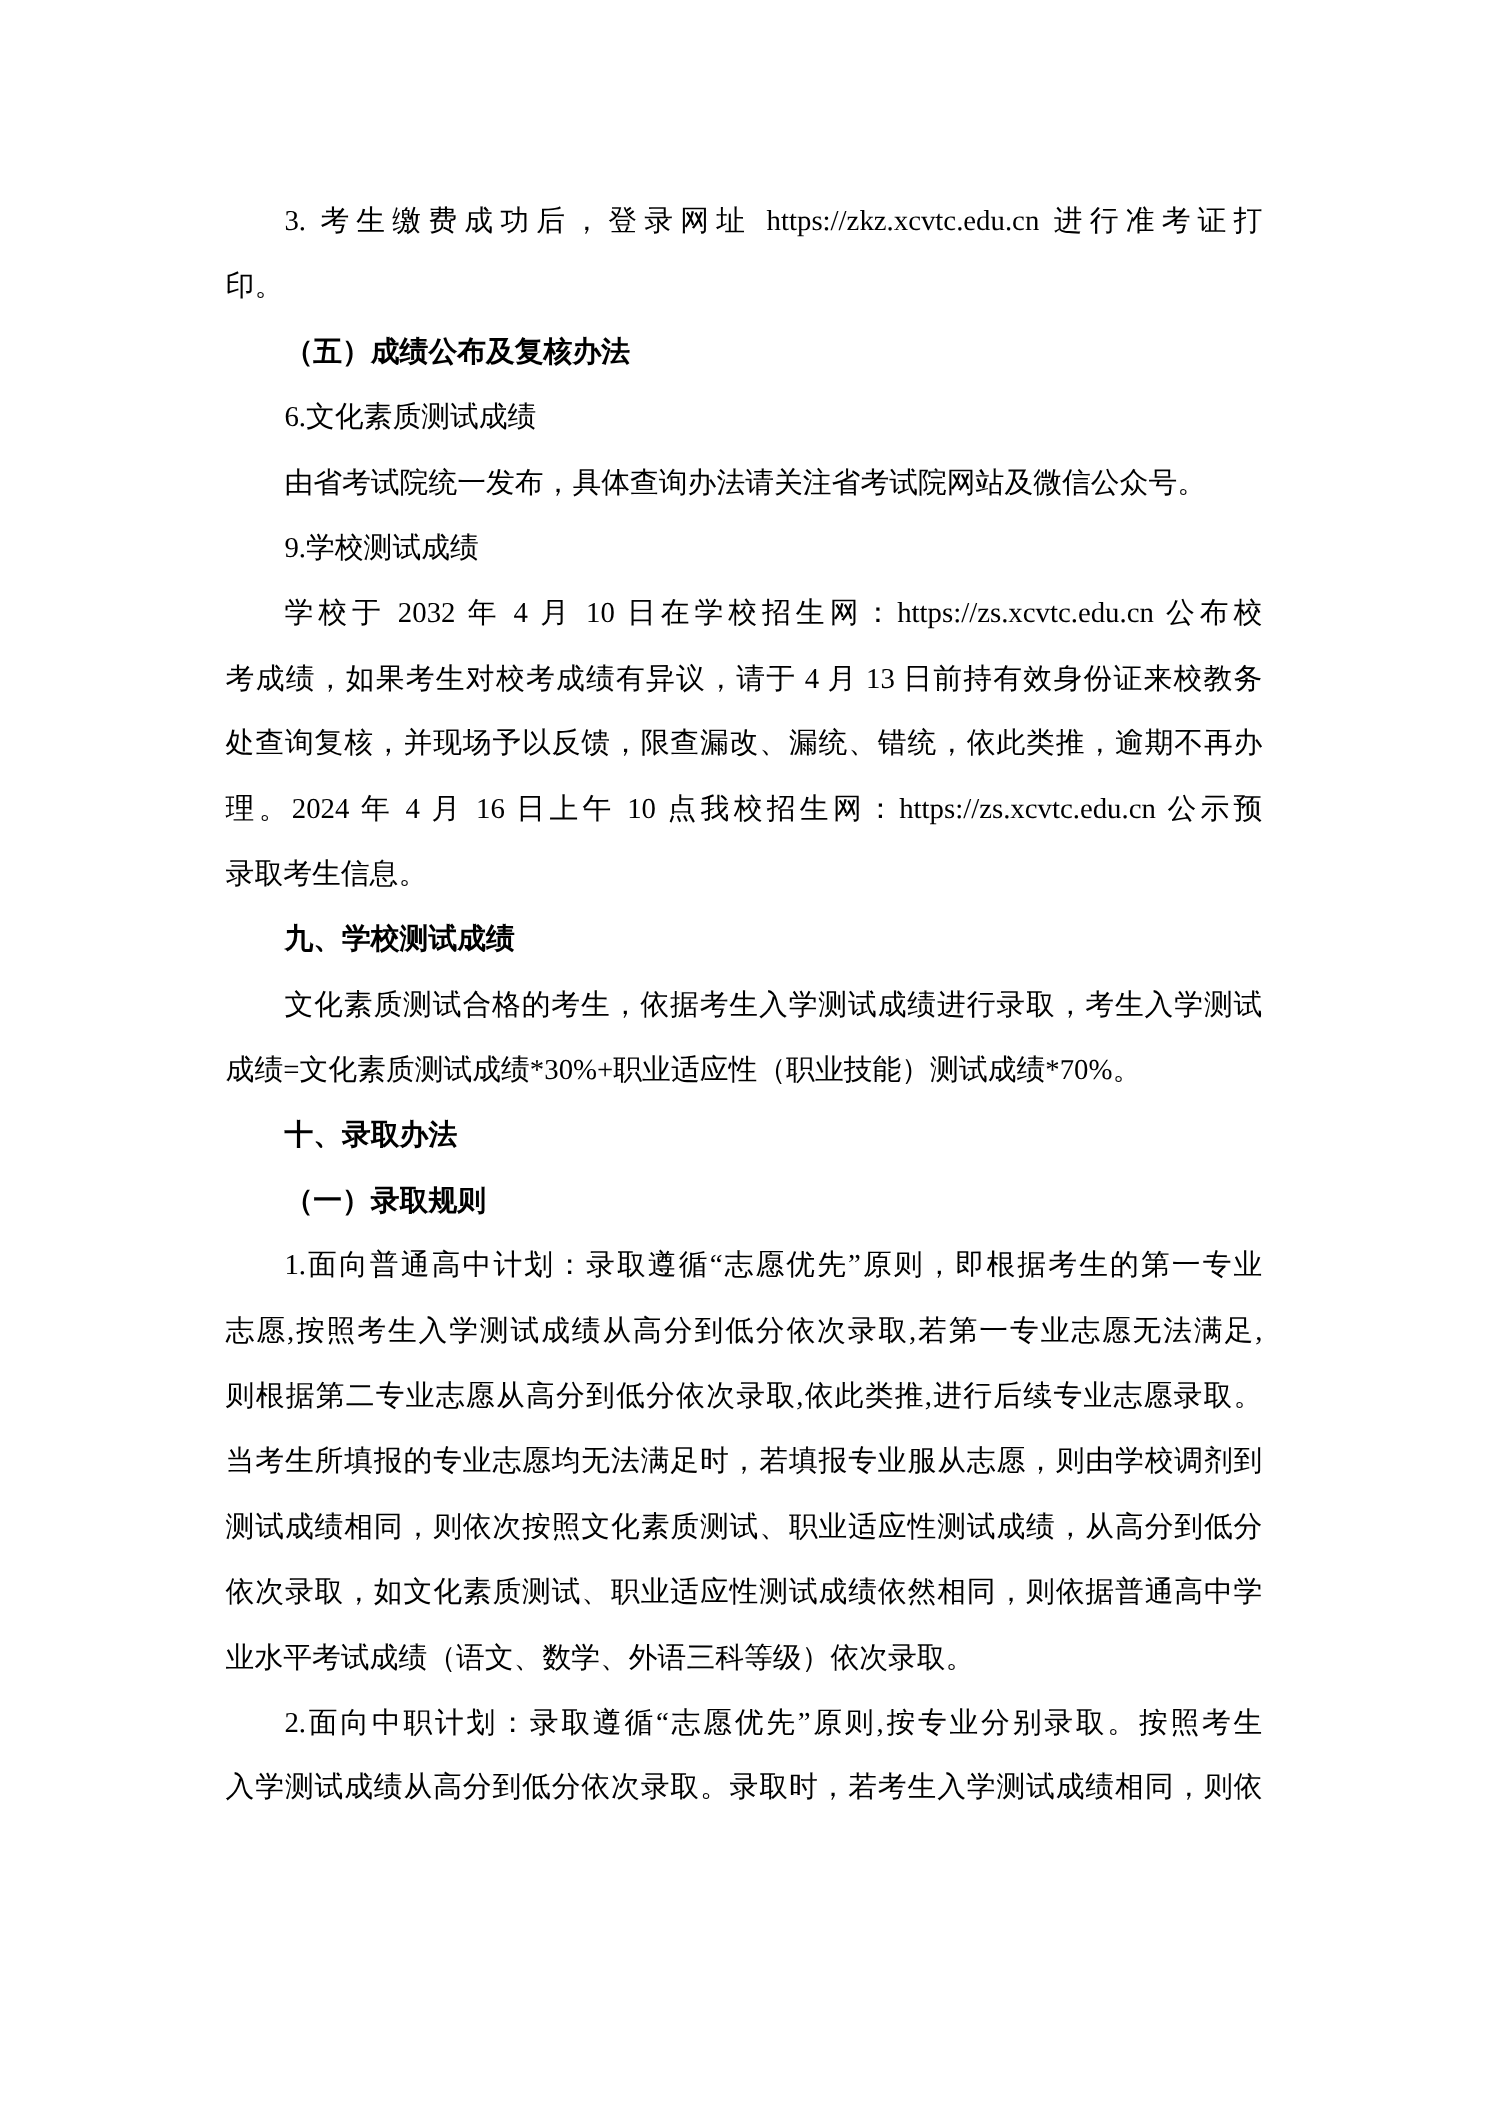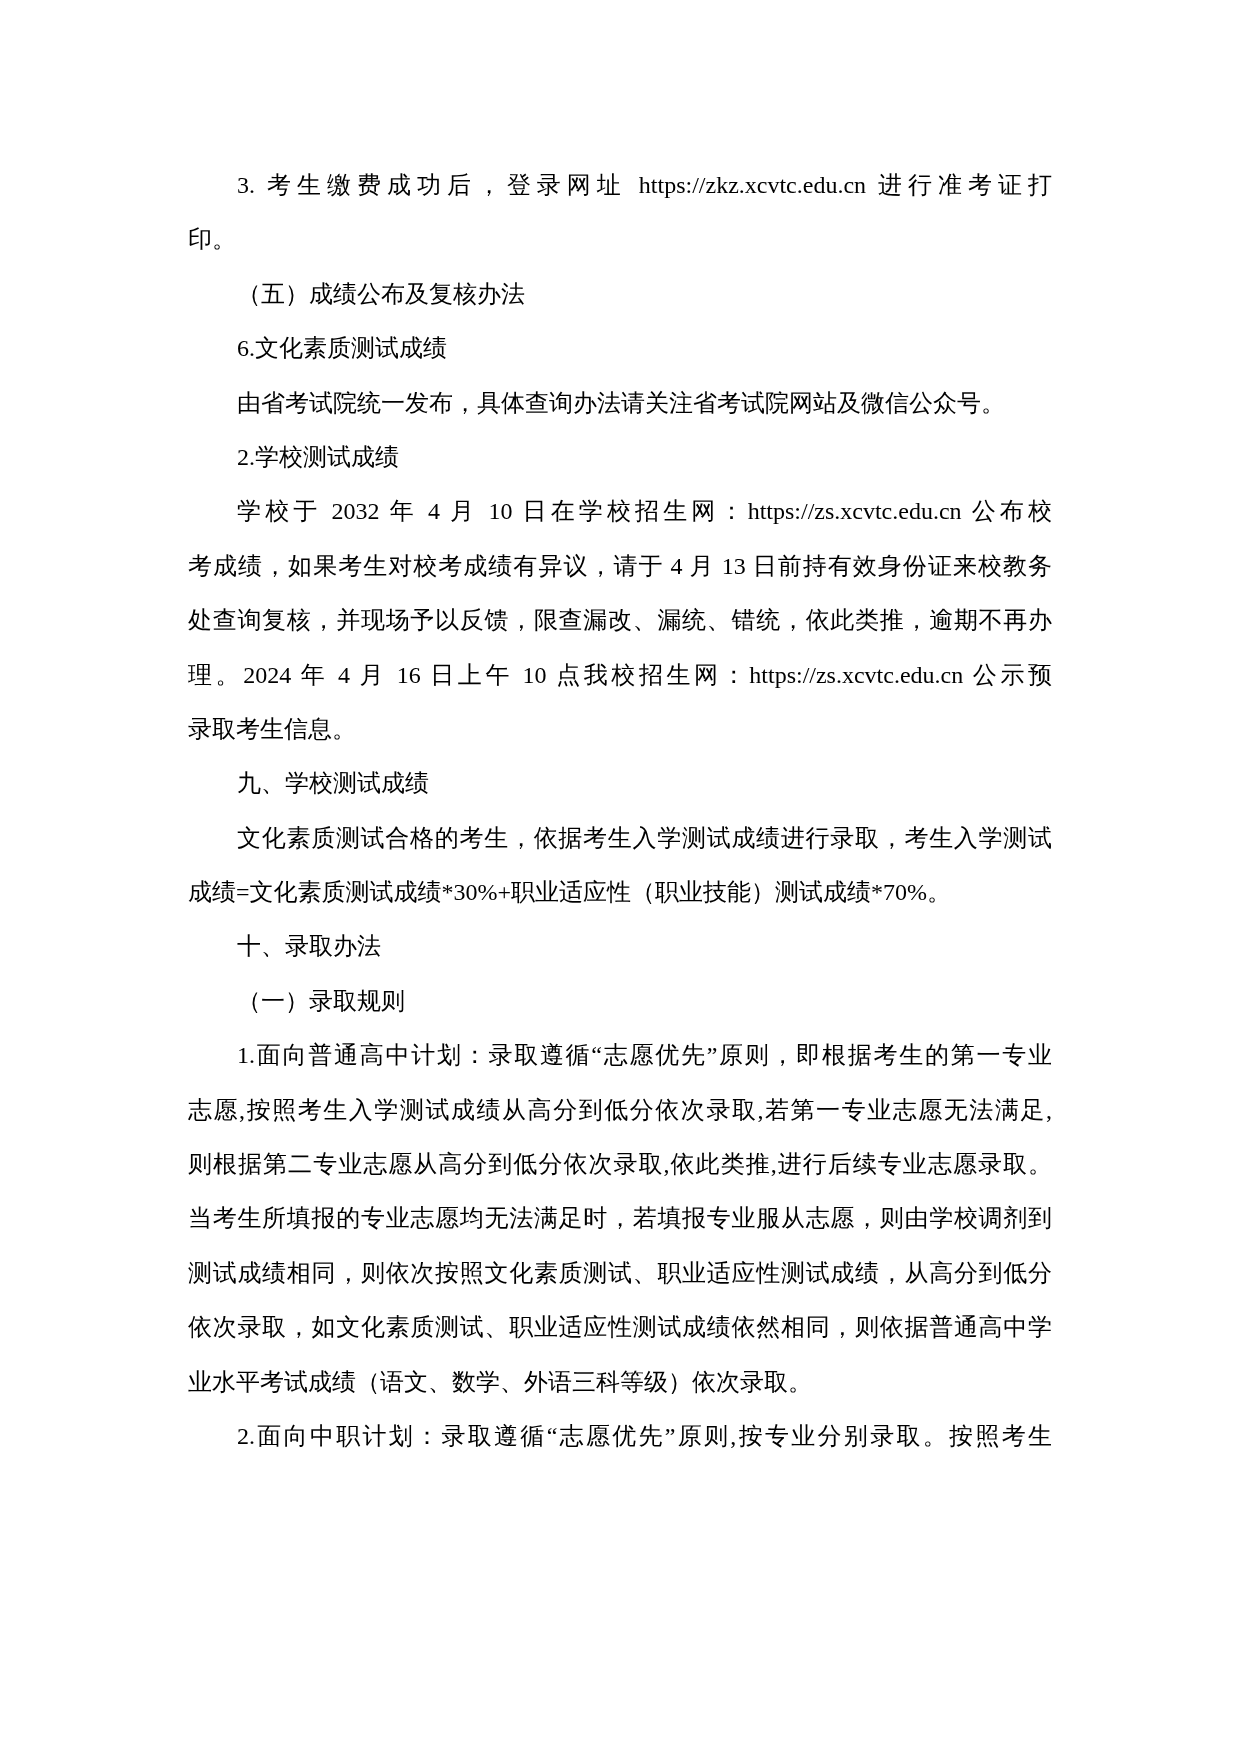--- a/index.html
+++ b/index.html
@@ -24,53 +24,54 @@
     font-size: 24px;
   }
   .line {
     box-sizing: border-box;
     height: 54.4px;
     line-height: 54.4px;
     text-align: left;
     overflow: visible;
   }
   .line.bold {
-    font-weight: normal;
+    font-weight: bold;
   }
   .line.indent {
     padding-left: 49px;
   }
   .line.fill {
     text-align: justify;
     text-align-last: justify;
   }
 </style>
 </head>
 <body>
 
 <div class="page" style="background: rgb(255, 255, 255);">
   <div class="doc" style="color: rgb(0, 0, 0);">
       <div class="line indent fill">3. 考生缴费成功后，登录网址 https://zkz.xcvtc.edu.cn 进行准考证打</div>
       <div class="line">印。</div>
       <div class="line bold indent">（五）成绩公布及复核办法</div>
       <div class="line indent">6.文化素质测试成绩</div>
       <div class="line indent">由省考试院统一发布，具体查询办法请关注省考试院网站及微信公众号。</div>
-      <div class="line indent">2.学校测试成绩</div>
+      <div class="line indent">9.学校测试成绩</div>
       <div class="line indent fill">学校于 2032 年 4 月 10 日在学校招生网：https://zs.xcvtc.edu.cn 公布校</div>
       <div class="line fill">考成绩，如果考生对校考成绩有异议，请于 4 月 13 日前持有效身份证来校教务</div>
       <div class="line fill">处查询复核，并现场予以反馈，限查漏改、漏统、错统，依此类推，逾期不再办</div>
       <div class="line fill">理。2024 年 4 月 16 日上午 10 点我校招生网：https://zs.xcvtc.edu.cn 公示预</div>
       <div class="line">录取考生信息。</div>
       <div class="line bold indent">九、学校测试成绩</div>
       <div class="line indent fill">文化素质测试合格的考生，依据考生入学测试成绩进行录取，考生入学测试</div>
       <div class="line">成绩=文化素质测试成绩*30%+职业适应性（职业技能）测试成绩*70%。</div>
       <div class="line bold indent">十、录取办法</div>
       <div class="line bold indent">（一）录取规则</div>
       <div class="line indent fill">1.面向普通高中计划：录取遵循“志愿优先”原则，即根据考生的第一专业</div>
       <div class="line fill">志愿,按照考生入学测试成绩从高分到低分依次录取,若第一专业志愿无法满足,</div>
       <div class="line fill">则根据第二专业志愿从高分到低分依次录取,依此类推,进行后续专业志愿录取。</div>
       <div class="line fill">当考生所填报的专业志愿均无法满足时，若填报专业服从志愿，则由学校调剂到</div>
       <div class="line fill">测试成绩相同，则依次按照文化素质测试、职业适应性测试成绩，从高分到低分</div>
       <div class="line fill">依次录取，如文化素质测试、职业适应性测试成绩依然相同，则依据普通高中学</div>
       <div class="line">业水平考试成绩（语文、数学、外语三科等级）依次录取。</div>
       <div class="line indent fill">2.面向中职计划：录取遵循“志愿优先”原则,按专业分别录取。按照考生</div>
+      <div class="line fill">入学测试成绩从高分到低分依次录取。录取时，若考生入学测试成绩相同，则依</div>
     </div>
 </div>
 
 </body></html>

